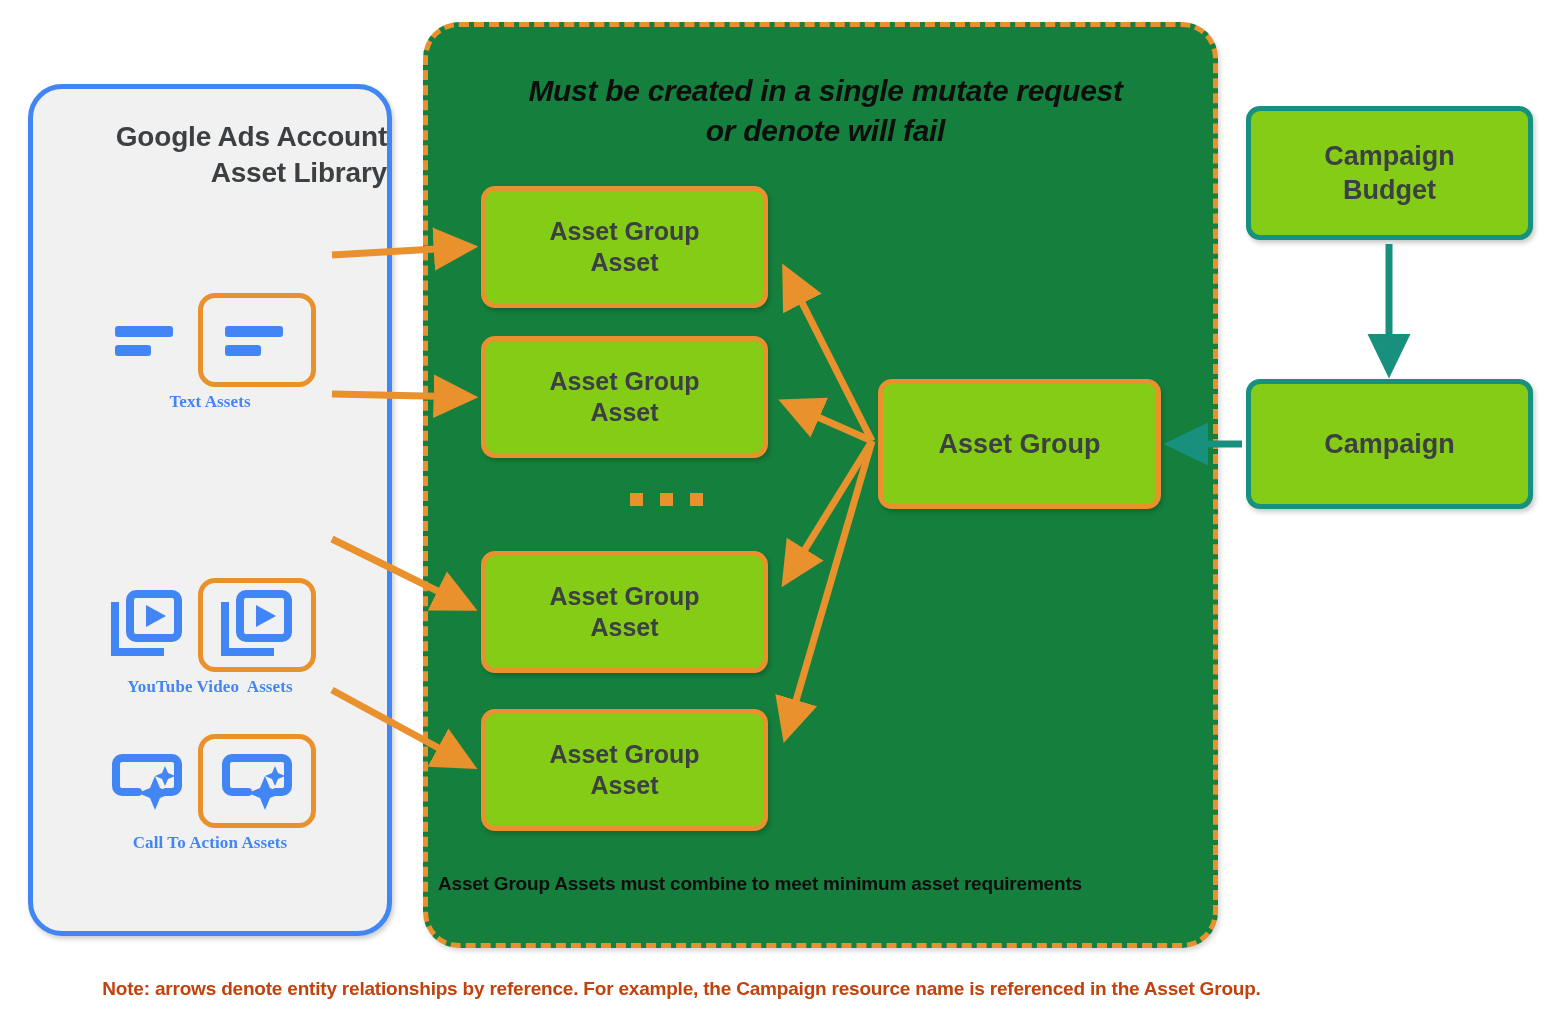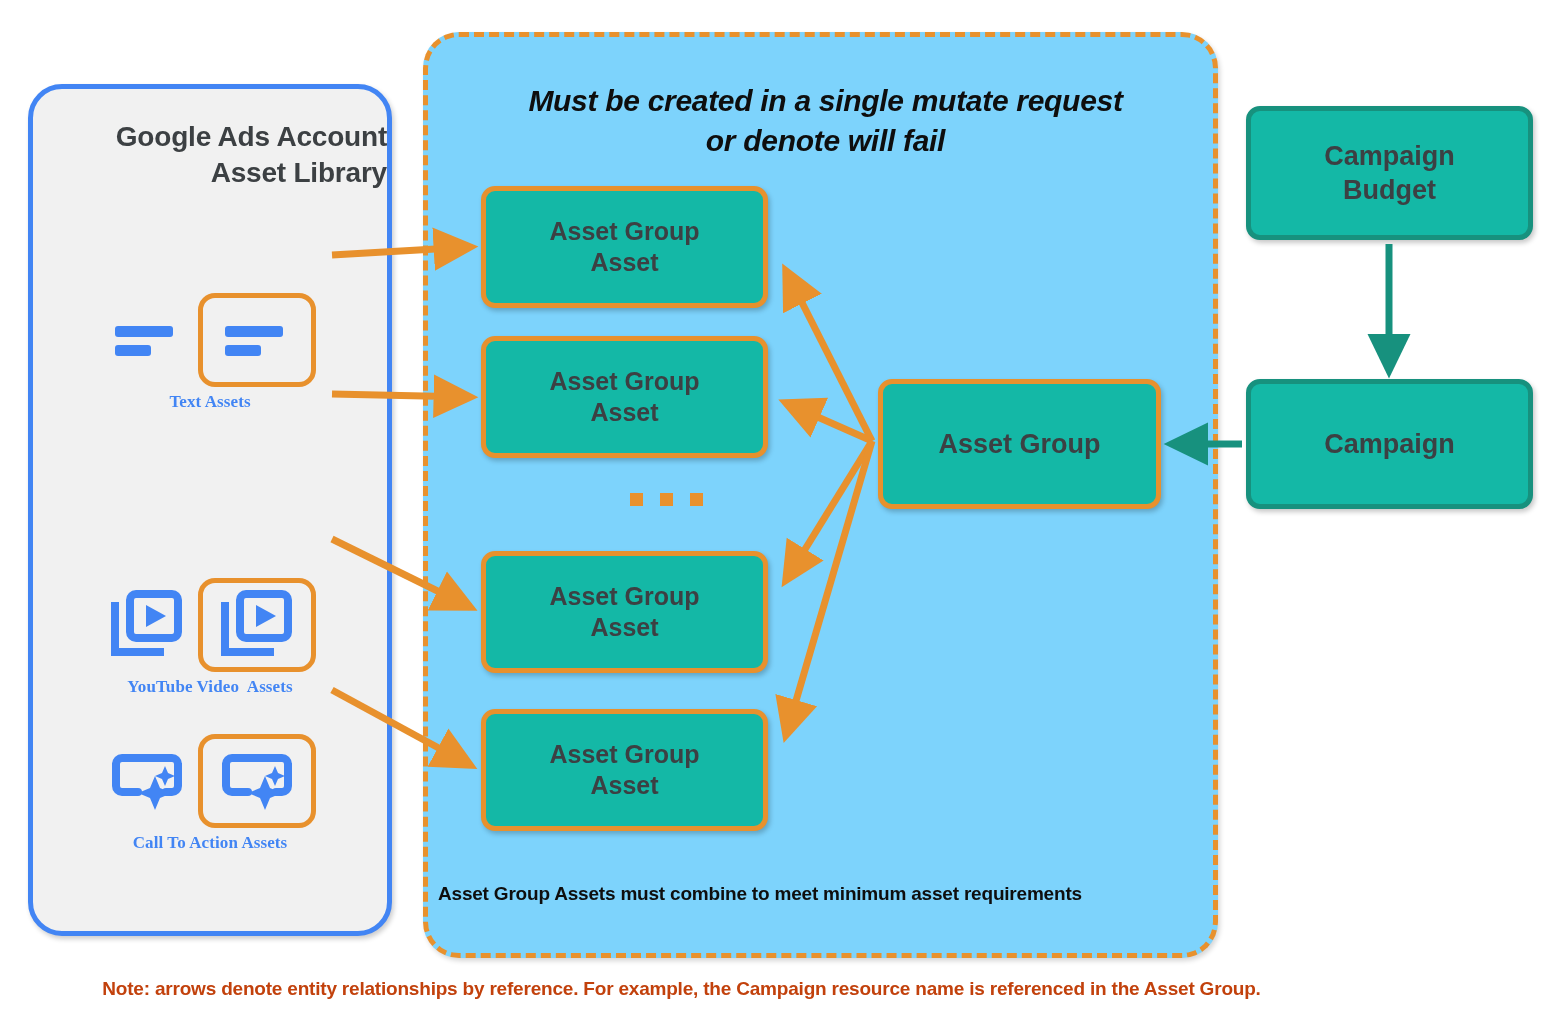--- a/index.html
+++ b/index.html
@@ -75,26 +75,26 @@
     color:#4285F4;
     font-size:17px;
     font-weight:bold;
     margin-top:4px;
     letter-spacing:.1px;
     white-space:pre;
   }
   
   .mutate-zone{
     position:absolute;
-    left:423px; top:32px;
+    left:423px; top:22px;
     width:795px; height:926px;
     border:5px dashed #E8912D;
     border-radius:36px;
     box-sizing:border-box;
-    background:#7dd3fc;
+    background:#15803d;
     box-shadow:2px 3px 5px rgba(0,0,0,.16);
     z-index:1;
   }
   .mutate-note{
     position:absolute;
     left:20px; top:44px;
     width:755px;
     text-align:center;
     font-size:30px;
     font-weight:bold;
@@ -110,21 +110,21 @@
     text-align:left;
     font-size:19px;
     font-weight:bold;
     color:#0e0e0e;
     letter-spacing:-.2px;
   }
   
   .node{
     position:absolute;
     box-sizing:border-box;
-    background:#14b8a6;
+    background:#84cc16;
     border-radius:14px;
     display:flex;
     align-items:center;
     justify-content:center;
     text-align:center;
     color:#3C4043;
     font-weight:bold;
     box-shadow:2px 3px 5px rgba(0,0,0,.22);
     z-index:4;
     line-height:1.26;

